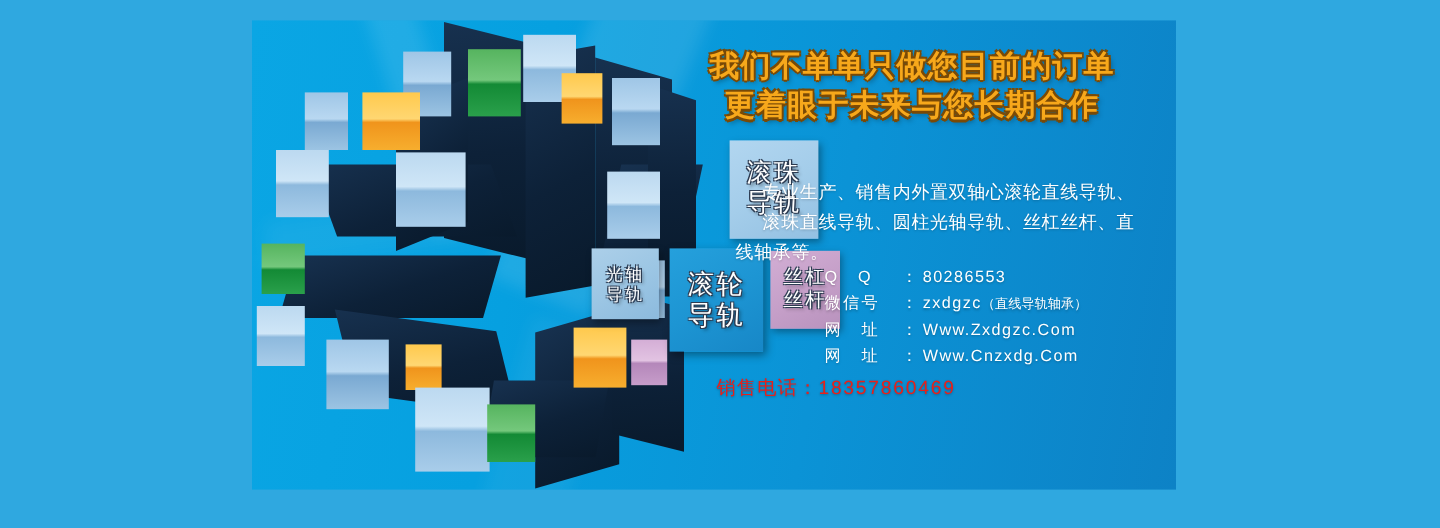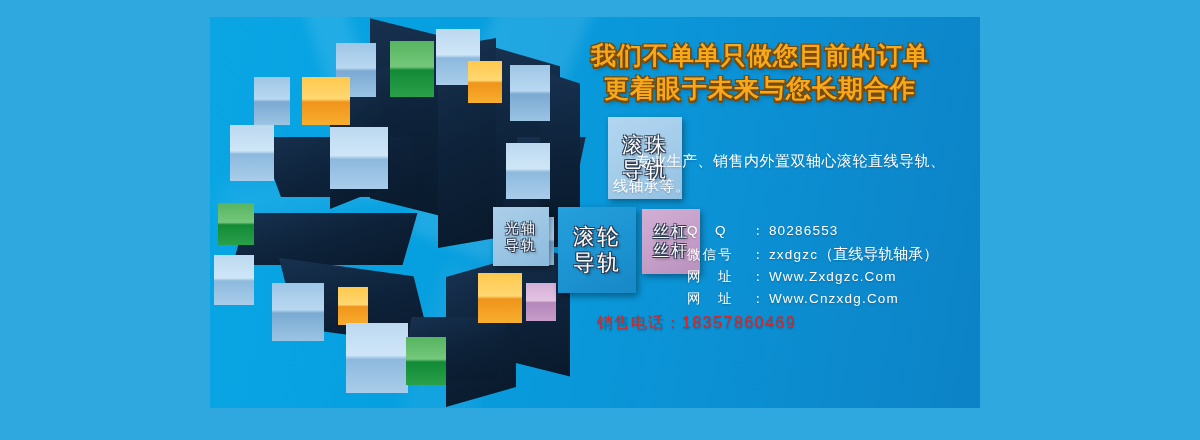--- a/index.html
+++ b/index.html
@@ -176,21 +176,21 @@
     align-items: baseline;
     white-space: nowrap;
   }
   .c-label {
     display: inline-block;
     min-width: 64px;
     letter-spacing: 2px;
   }
   .c-sep { margin-right: 4px; }
   .c-value { letter-spacing: 1.2px; }
-  .c-note { font-size: 15px; letter-spacing: 0; }
+  .c-note { font-size: 11px; letter-spacing: 0; }
 
   .phone {
     position: absolute;
     left: 52px;
     top: 296px;
     width: 380px;
     color: #e8201a;
     font-size: 16px;
     font-weight: normal;
     letter-spacing: 1px;
@@ -307,20 +307,21 @@
 
     <div class="copy">
 
       <div class="headline">
         <span class="hl-line">我们不单单只做您目前的订单</span>
         <span class="hl-line">更着眼于未来与您长期合作</span>
       </div>
 
       <div class="blurb">
         <span class="b-line">专业生产、销售内外置双轴心滚轮直线导轨、</span>
+        <span class="b-line">滚珠直线导轨、圆柱光轴导轨、丝杠丝杆、直</span>
         <span class="b-line last">线轴承等。</span>
       </div>
 
       <div class="contact">
 
         <div class="c-row">
           <span class="c-label">Q　Q</span>
           <span class="c-sep">：</span>
           <span class="c-value">80286553</span>
         </div>

